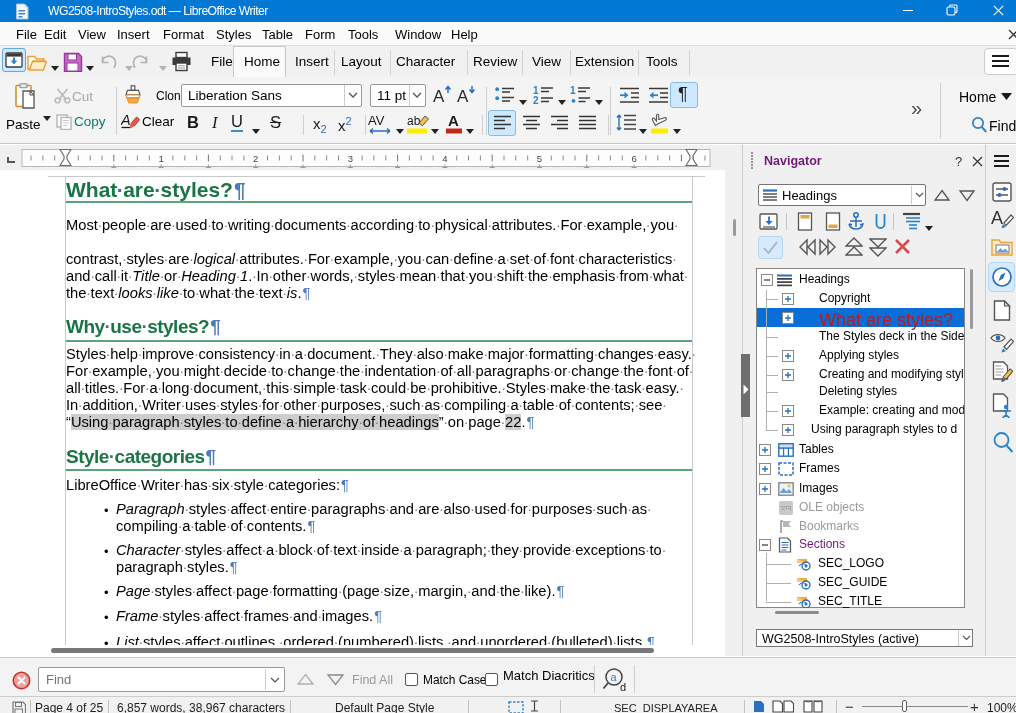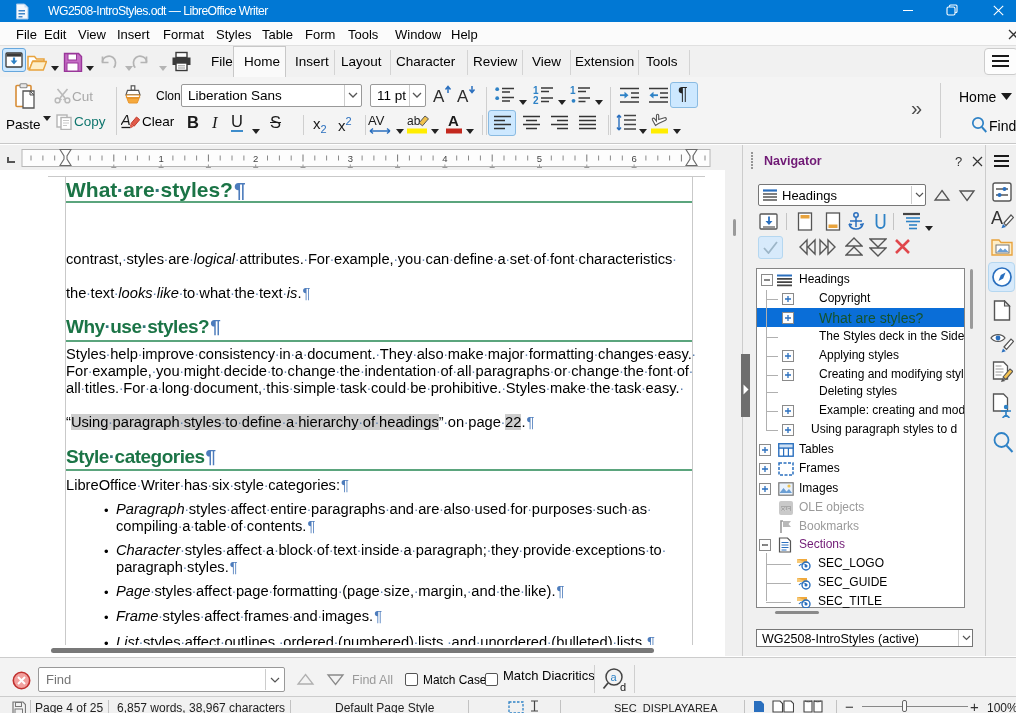--- a/index.html
+++ b/index.html
@@ -387,27 +387,30 @@
 
 <div class="a" style="left:0;top:645px;width:725px;height:12px;background:#fff"></div>
 <div class="a" id="doc" style="left:0;top:170px;width:725px;height:475px;background:#fff;overflow:hidden">
 
   <div class="a" style="left:48px;top:6px;width:657px;height:1px;background:#c9c9c9"></div>
   <div class="a" style="left:65px;top:6px;width:1px;height:469px;background:#c9c9c9"></div>
   <div class="a" style="left:692px;top:6px;width:1px;height:469px;background:#c9c9c9"></div>
   <div class="a" id="doctext" style="left:0;top:-170px;width:725px;height:656px">
 <div class="h1" style="top:178px">What<d>·</d>are<d>·</d>styles?<p->¶</p-></div>
 <div class="hr-g" style="top:201px"></div>
+<div class="line" style="top:216.5px">Most<d>·</d>people<d>·</d>are<d>·</d>used<d>·</d>to<d>·</d>writing<d>·</d>documents<d>·</d>according<d>·</d>to<d>·</d>physical<d>·</d>attributes.<d>·</d>For<d>·</d>example,<d>·</d>you<d>·</d></div>
 <div class="line" style="top:250.9px">contrast,<d>·</d>styles<d>·</d>are<d>·</d><i>logical</i><d>·</d>attributes.<d>·</d>For<d>·</d>example,<d>·</d>you<d>·</d>can<d>·</d>define<d>·</d>a<d>·</d>set<d>·</d>of<d>·</d>font<d>·</d>characteristics<d>·</d></div>
+<div class="line" style="top:268.1px">and<d>·</d>call<d>·</d>it<d>·</d><i>Title</i><d>·</d>or<d>·</d><i>Heading<d>·</d>1</i>.<d>·</d>In<d>·</d>other<d>·</d>words,<d>·</d>styles<d>·</d>mean<d>·</d>that<d>·</d>you<d>·</d>shift<d>·</d>the<d>·</d>emphasis<d>·</d>from<d>·</d>what<d>·</d></div>
 <div class="line" style="top:285.3px">the<d>·</d>text<d>·</d><i>looks<d>·</d>like</i><d>·</d>to<d>·</d>what<d>·</d>the<d>·</d>text<d>·</d><i>is</i>.<p->¶</p-></div>
 <div class="h1 h2" style="top:315px">Why<d>·</d>use<d>·</d>styles?<p->¶</p-></div>
 <div class="hr-g" style="top:340px"></div>
 <div class="line" style="top:345.5px">Styles<d>·</d>help<d>·</d>improve<d>·</d>consistency<d>·</d>in<d>·</d>a<d>·</d>document.<d>·</d>They<d>·</d>also<d>·</d>make<d>·</d>major<d>·</d>formatting<d>·</d>changes<d>·</d>easy.<d>·</d></div>
 <div class="line" style="top:362.7px">For<d>·</d>example,<d>·</d>you<d>·</d>might<d>·</d>decide<d>·</d>to<d>·</d>change<d>·</d>the<d>·</d>indentation<d>·</d>of<d>·</d>all<d>·</d>paragraphs<d>·</d>or<d>·</d>change<d>·</d>the<d>·</d>font<d>·</d>of<d>·</d></div>
 <div class="line" style="top:379.9px">all<d>·</d>titles.<d>·</d>For<d>·</d>a<d>·</d>long<d>·</d>document,<d>·</d>this<d>·</d>simple<d>·</d>task<d>·</d>could<d>·</d>be<d>·</d>prohibitive.<d>·</d>Styles<d>·</d>make<d>·</d>the<d>·</d>task<d>·</d>easy.<d>·</d></div>
+<div class="line" style="top:397.1px">In<d>·</d>addition,<d>·</d>Writer<d>·</d>uses<d>·</d>styles<d>·</d>for<d>·</d>other<d>·</d>purposes,<d>·</d>such<d>·</d>as<d>·</d>compiling<d>·</d>a<d>·</d>table<d>·</d>of<d>·</d>contents;<d>·</d>see<d>·</d></div>
 <div class="line" style="top:414.3px">“<span class="fs">Using<d>·</d>paragraph<d>·</d>styles<d>·</d>to<d>·</d>define<d>·</d>a<d>·</d>hierarchy<d>·</d>of<d>·</d>headings</span>”<d>·</d>on<d>·</d>page<d>·</d><span class="fs">22</span>.<p->¶</p-></div>
 <div class="h1 h2" style="top:445px">Style<d>·</d>categories<p->¶</p-></div>
 <div class="hr-g" style="top:469px"></div>
 <div class="line" style="top:476.5px">LibreOffice<d>·</d>Writer<d>·</d>has<d>·</d>six<d>·</d>style<d>·</d>categories:<p->¶</p-></div>
 <div class="line" style="top:500.5px;left:116px"><span class="blt">•</span><i>Paragraph</i><d>·</d>styles<d>·</d>affect<d>·</d>entire<d>·</d>paragraphs<d>·</d>and<d>·</d>are<d>·</d>also<d>·</d>used<d>·</d>for<d>·</d>purposes<d>·</d>such<d>·</d>as<d>·</d></div>
 <div class="line" style="top:517.7px;left:116px">compiling<d>·</d>a<d>·</d>table<d>·</d>of<d>·</d>contents.<p->¶</p-></div>
 <div class="line" style="top:541.5px;left:116px"><span class="blt">•</span><i>Character</i><d>·</d>styles<d>·</d>affect<d>·</d>a<d>·</d>block<d>·</d>of<d>·</d>text<d>·</d>inside<d>·</d>a<d>·</d>paragraph;<d>·</d>they<d>·</d>provide<d>·</d>exceptions<d>·</d>to<d>·</d></div>
 <div class="line" style="top:558.7px;left:116px">paragraph<d>·</d>styles.<p->¶</p-></div>
 <div class="line" style="top:582.5px;left:116px"><span class="blt">•</span><i>Page</i><d>·</d>styles<d>·</d>affect<d>·</d>page<d>·</d>formatting<d>·</d>(page<d>·</d>size,<d>·</d>margin,<d>·</d>and<d>·</d>the<d>·</d>like).<p->¶</p-></div>
 <div class="line" style="top:607.5px;left:116px"><span class="blt">•</span><i>Frame</i><d>·</d>styles<d>·</d>affect<d>·</d>frames<d>·</d>and<d>·</d>images.<p->¶</p-></div>
@@ -514,21 +517,21 @@
           <rect x="0.5" y="0.5" width="11" height="11" fill="#fdfdfd" stroke="#8a8a8a"></rect>
           <path d="M3 6h6M6 3v6" stroke="#2a6fbe" stroke-width="1.3"></path>
         </svg>
         <div class="a" style="left:76px;top:146px;font-size:12px;color:#000">Copyright</div>
         <div class="a" style="left:23px;top:172.5px;width:12px;height:1px;background:#b0b0b0"></div>
         <div class="a" style="left:14px;top:163.0px;width:207px;height:19px;background:#0a6ed8"></div>
         <svg class="a" style="left:39px;top:166.5px" width="12" height="12" viewBox="0 0 12 12">
           <rect x="0.5" y="0.5" width="11" height="11" fill="#fdfdfd" stroke="#8a8a8a"></rect>
           <path d="M3 6h6M6 3v6" stroke="#2a6fbe" stroke-width="1.3"></path>
         </svg>
-        <div class="a" style="left:76px;top:164.5px;font-size:14px;color:#14532d">What are styles?</div>
+        <div class="a" style="left:76px;top:164.5px;font-size:18px;color:#b91c1c">What are styles?</div>
         <div class="a" style="left:23px;top:192px;width:12px;height:1px;background:#b0b0b0"></div>
         <div class="a" style="left:76px;top:184px;font-size:12px;color:#000">The Styles deck in the Sideb</div>
         <div class="a" style="left:23px;top:211px;width:12px;height:1px;background:#b0b0b0"></div>
         <svg class="a" style="left:39px;top:205px" width="12" height="12" viewBox="0 0 12 12">
           <rect x="0.5" y="0.5" width="11" height="11" fill="#fdfdfd" stroke="#8a8a8a"></rect>
           <path d="M3 6h6M6 3v6" stroke="#2a6fbe" stroke-width="1.3"></path>
         </svg>
         <div class="a" style="left:76px;top:203px;font-size:12px;color:#000">Applying styles</div>
         <div class="a" style="left:23px;top:229.5px;width:12px;height:1px;background:#b0b0b0"></div>
         <svg class="a" style="left:39px;top:223.5px" width="12" height="12" viewBox="0 0 12 12">

